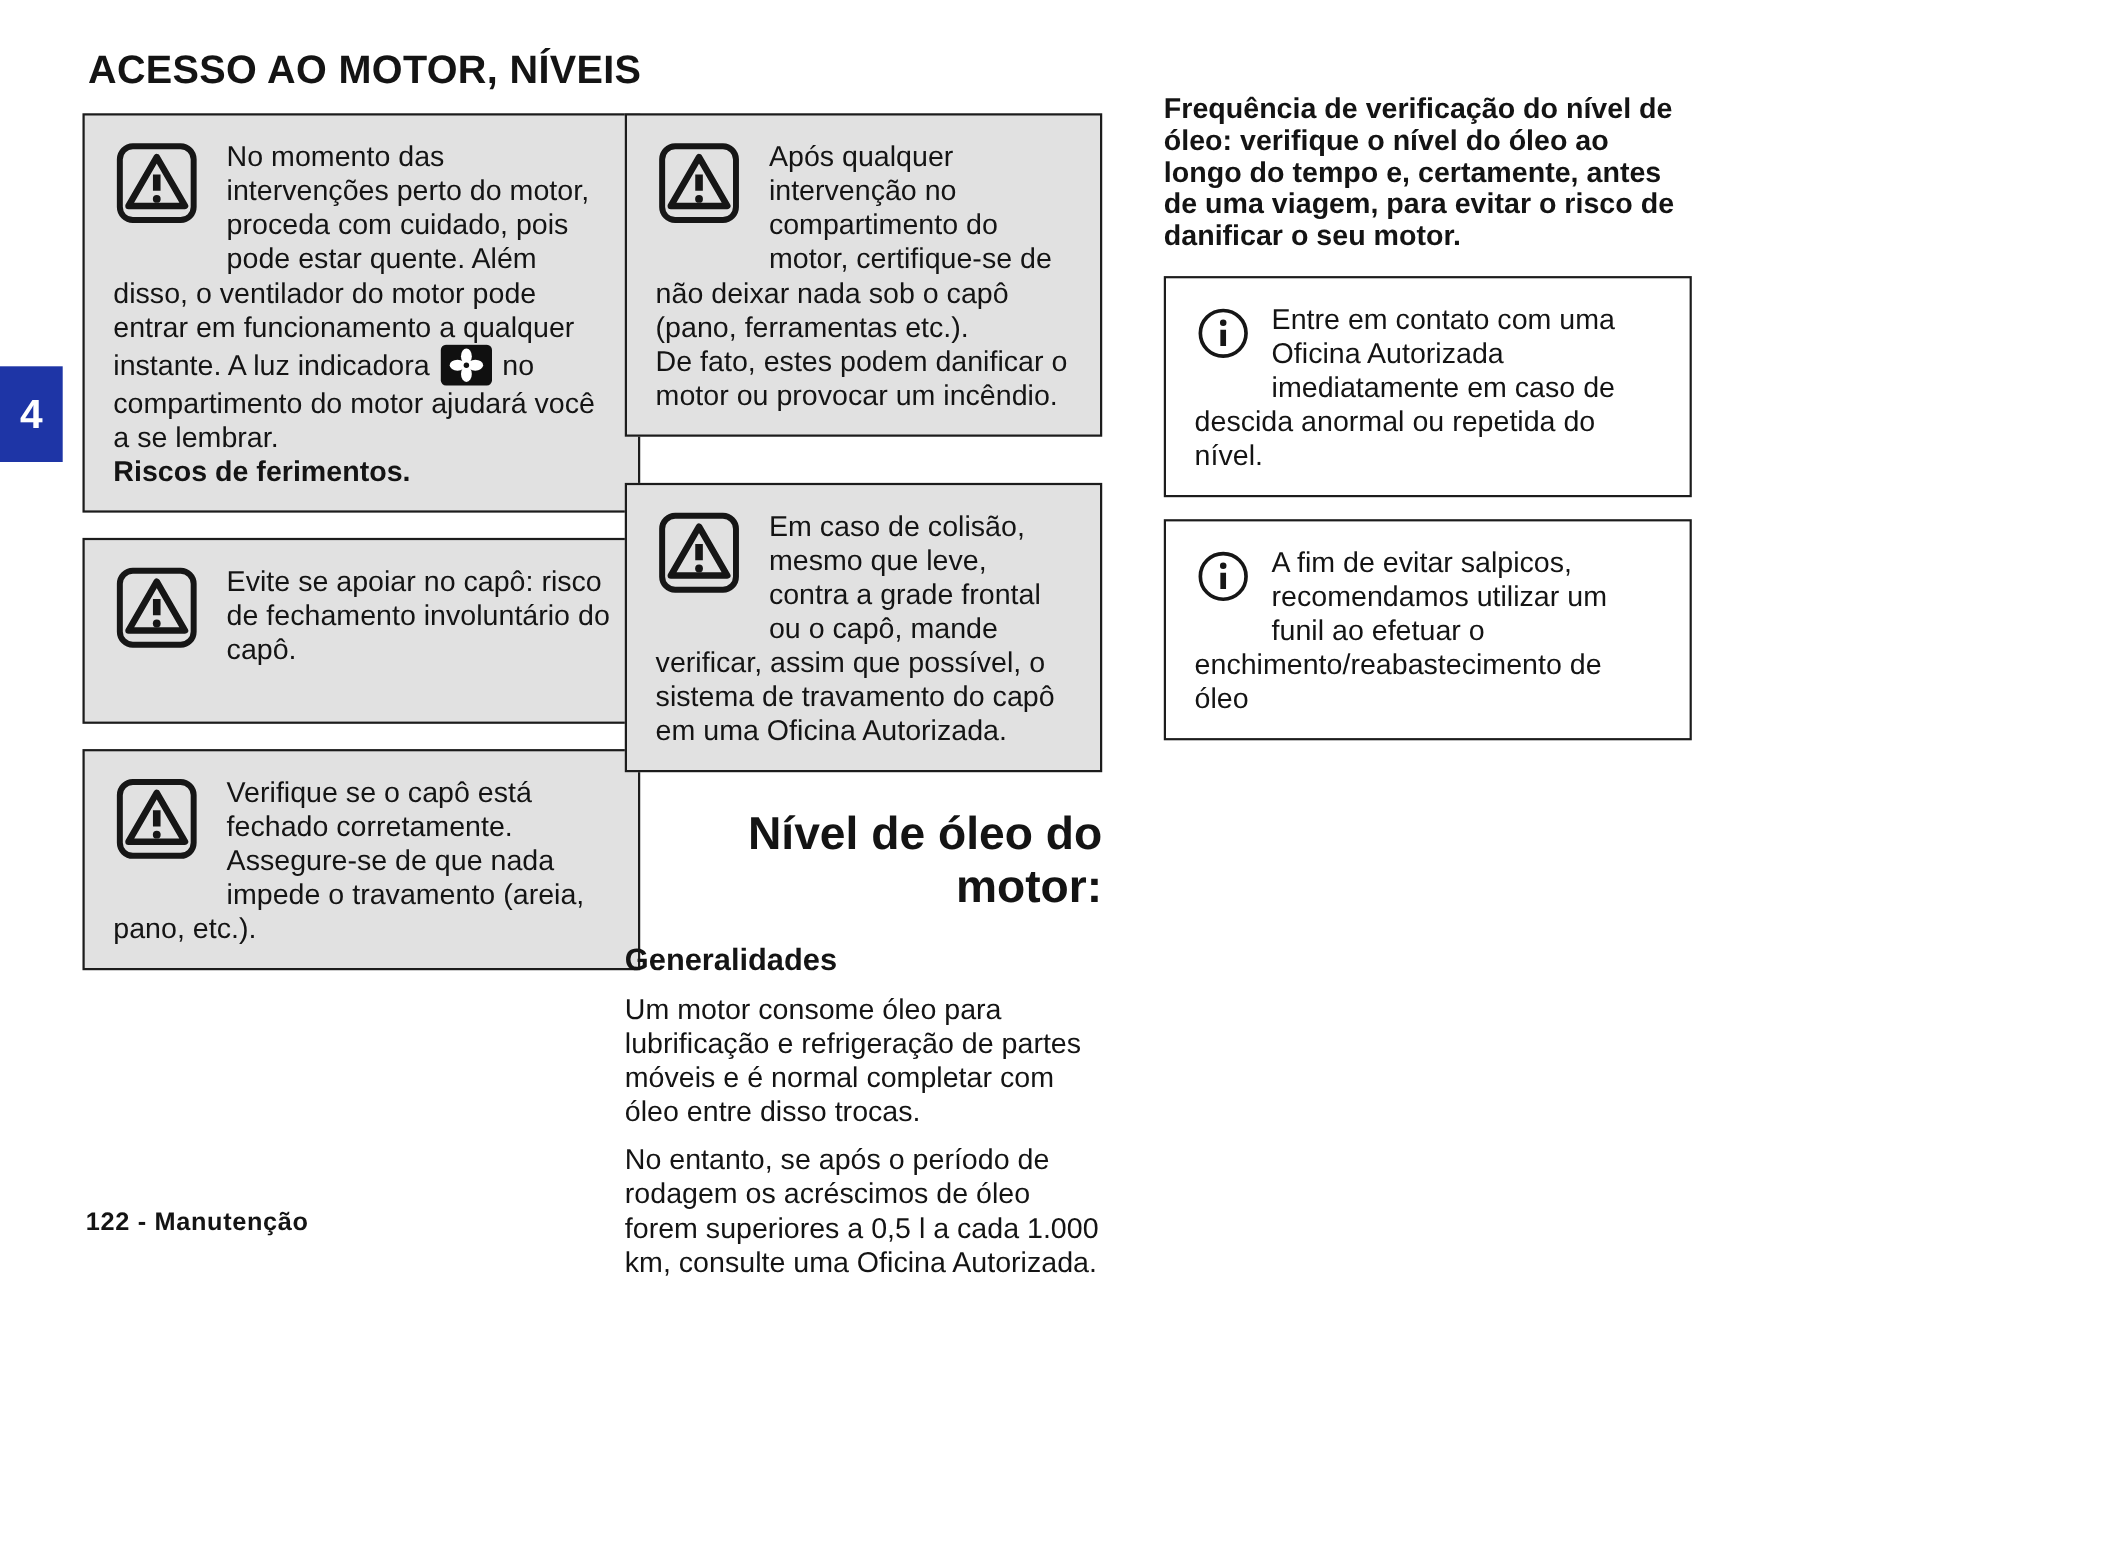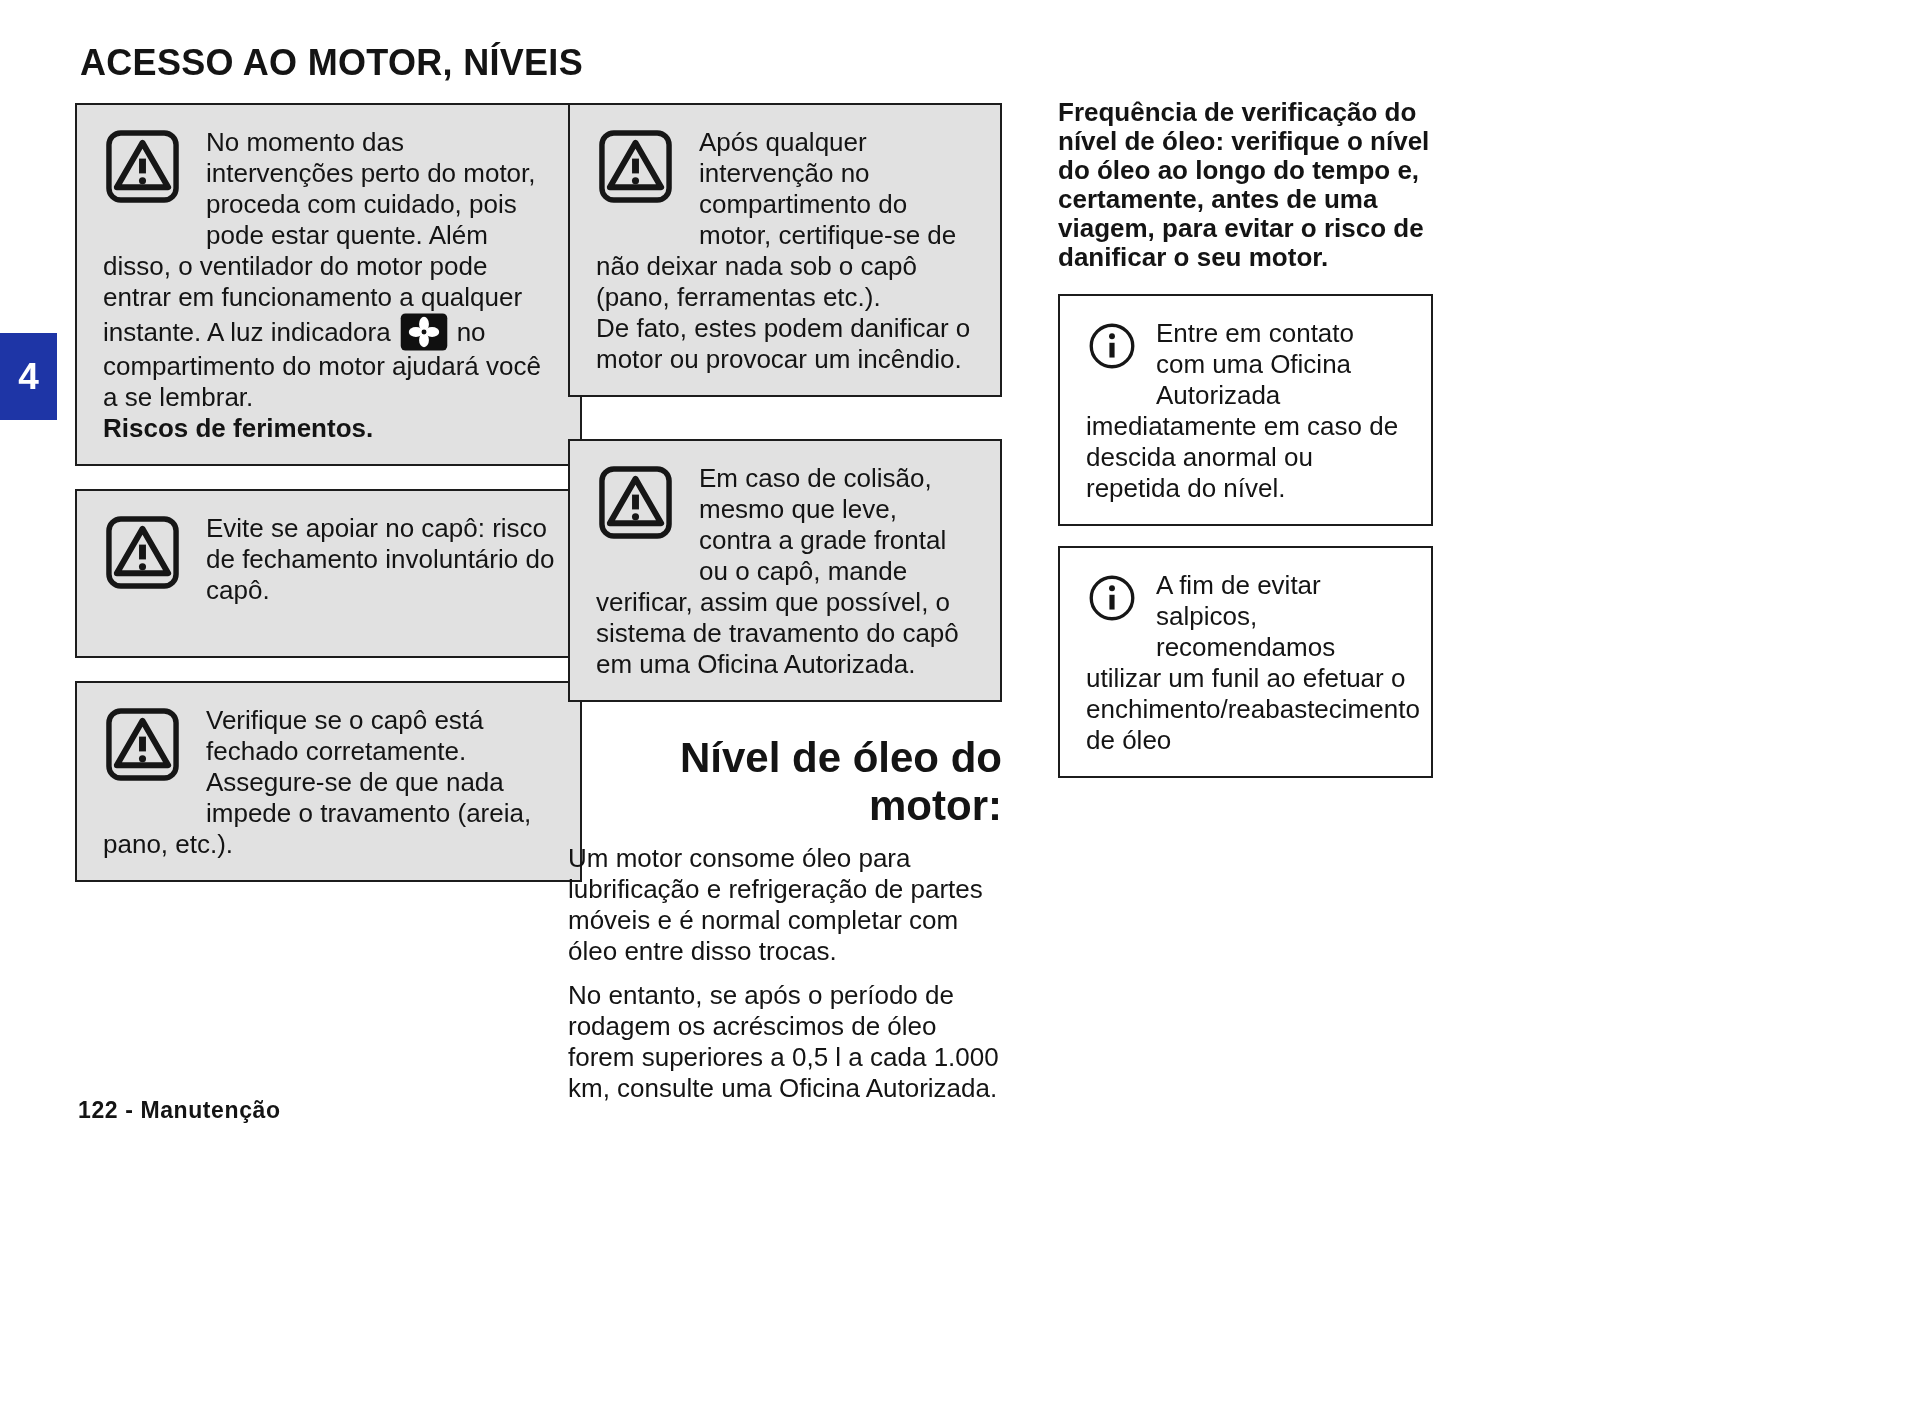--- a/index.html
+++ b/index.html
@@ -20,21 +20,21 @@
   .chapter-tab {
     position: absolute; left: 0; top: 333px; width: 57px; height: 87px;
     background: #1e35a6; color: #ffffff;
     display: flex; align-items: center; justify-content: center;
     font-size: 37px; font-weight: 700;
   }
 
   .col { position: absolute; }
   .col-left  { left: 75px;  top: 103px; width: 507px; }
   .col-mid   { left: 568px; top: 103px; width: 434px; }
-  .col-right { left: 1058px; top: 98px; width: 375px; }
+  .col-right { left: 1058px; top: 84px; width: 480px; }
 
   .box {
     border: 2.5px solid #1c1c1c;
     padding: 22px 24px 20px 26px;
     font-size: 26px; line-height: 31px;
     overflow: hidden;
   }
   .warn-box { background: #e1e1e1; }
   .info-box { background: #ffffff; }
 
@@ -145,20 +145,21 @@
           <rect x="4" y="4" width="68" height="68" rx="12" fill="none" stroke="#161616" stroke-width="5.5"></rect>
           <path d="M38 14 L64 59 L12 59 Z" fill="none" stroke="#161616" stroke-width="6" stroke-linejoin="round"></path>
           <path d="M38 30 L38 45" stroke="#161616" stroke-width="7"></path>
           <circle cx="38" cy="52.5" r="3.6" fill="#161616"></circle>
         </svg>
       </span>
       <span>Em caso de colisão, mesmo que leve, contra a grade frontal ou o capô, mande verificar, assim que possível, o sistema de travamento do capô em uma Oficina Autorizada.</span>
     </div>
 
     <h2 class="section-heading">Nível de óleo do motor:</h2>
+    <h3 class="subsection-heading">Generalidades</h3>
     <p class="body-para">Um motor consome óleo para lubrificação e refrigeração de partes móveis e é normal completar com óleo entre disso trocas.</p>
     <p class="body-para">No entanto, se após o período de rodagem os acréscimos de óleo forem superiores a 0,5 l a cada 1.000 km, consulte uma Oficina Autorizada.</p>
 
   </div>
 
   <div class="col col-right">
 
     <p class="intro-bold">Frequência de verificação do nível de óleo: verifique o nível do óleo ao longo do tempo e, certamente, antes de uma viagem, para evitar o risco de danificar o seu motor.</p>
 
     <div class="box info-box mb20">

